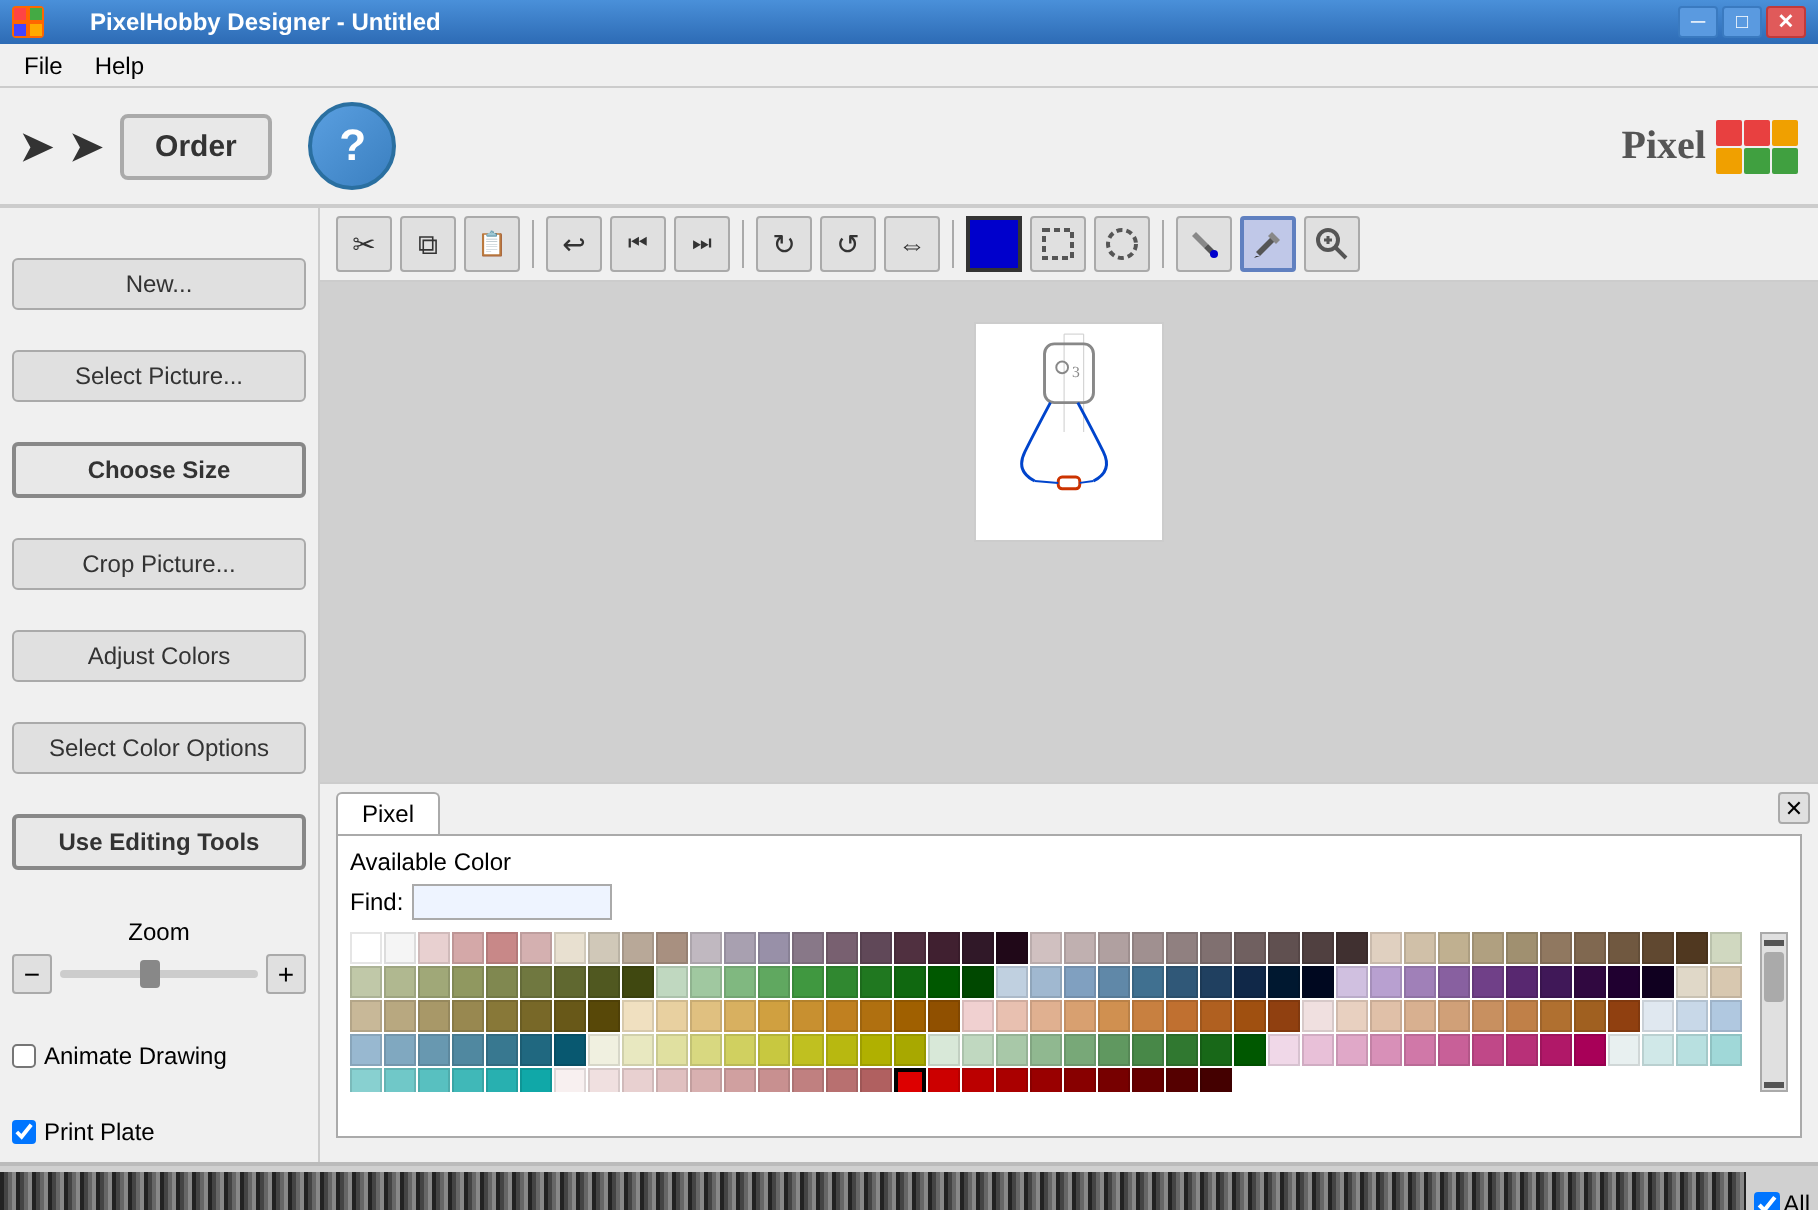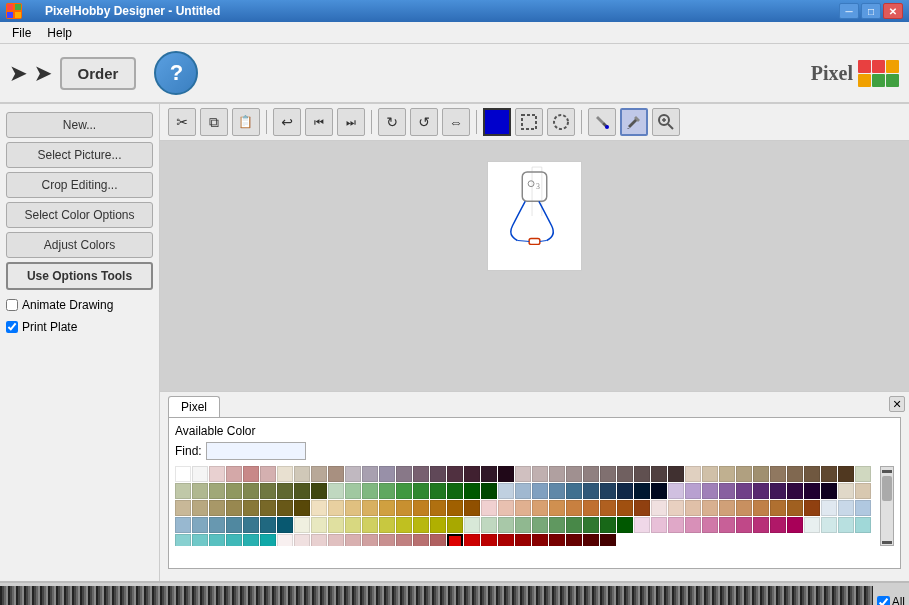--- a/index.html
+++ b/index.html
@@ -80,21 +80,22 @@
     }
 
     
     .sidebar {
       width: 160px;
       background: #f0f0f0;
       border-right: 1px solid #ccc;
       padding: 8px 6px;
       display: flex;
       flex-direction: column;
-      gap: 4px;
+      gap: 20px;
+      justify-content: flex-end;
     }
     .sidebar-btn {
       background: #e0e0e0;
       border: 1px solid #aaa;
       border-radius: 3px;
       padding: 5px 8px;
       font-size: 12px;
       cursor: pointer;
       text-align: center;
       color: #333;
@@ -276,25 +277,36 @@
       </div>
     </div>
   </div>
 </div>
 
 <div class="content-area">
 
   <div class="sidebar">
     <button class="sidebar-btn">New...</button>
     <button class="sidebar-btn">Select Picture...</button>
-    <button class="sidebar-btn">Crop Editing...</button>
+    <button class="sidebar-btn prominent">Choose Size</button>
+    <button class="sidebar-btn">Crop Picture...</button>
+    <button class="sidebar-btn">Adjust Colors</button>
     <button class="sidebar-btn">Select Color Options</button>
-    <button class="sidebar-btn">Adjust Colors</button>
-    <button class="sidebar-btn prominent">Use Options Tools</button>
-
+    <button class="sidebar-btn prominent">Use Editing Tools</button>
+
+    <div class="zoom-section">
+      <div class="zoom-label">Zoom</div>
+      <div class="zoom-controls">
+        <div class="zoom-btn">−</div>
+        <div class="zoom-slider">
+          <div class="zoom-thumb"></div>
+        </div>
+        <div class="zoom-btn">+</div>
+      </div>
+    </div>
 
     <div class="checkbox-row">
       <input type="checkbox" style="">
       <label>Animate Drawing</label>
     </div>
     <div class="checkbox-row">
       <input type="checkbox" checked="" style="">
       <label>Print Plate</label>
     </div>
   </div>

